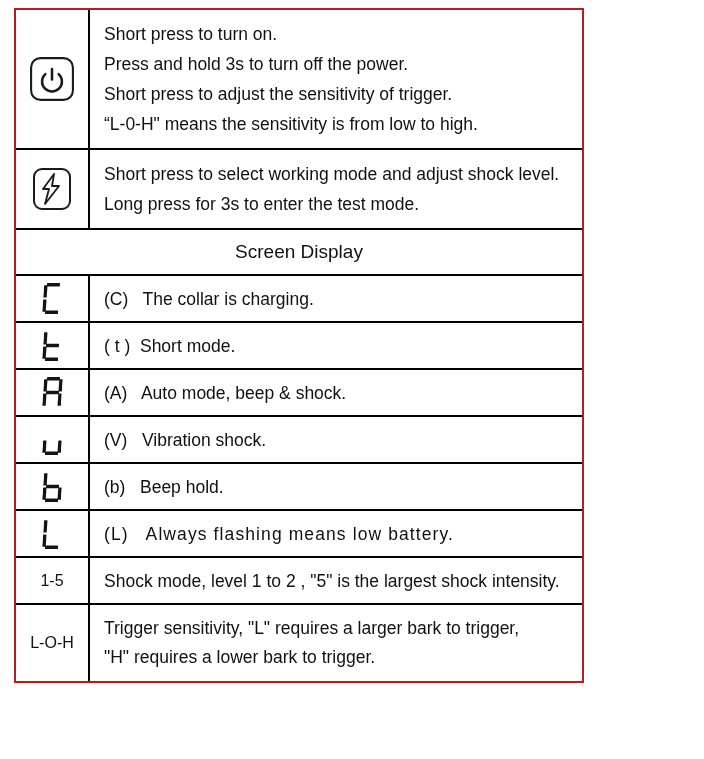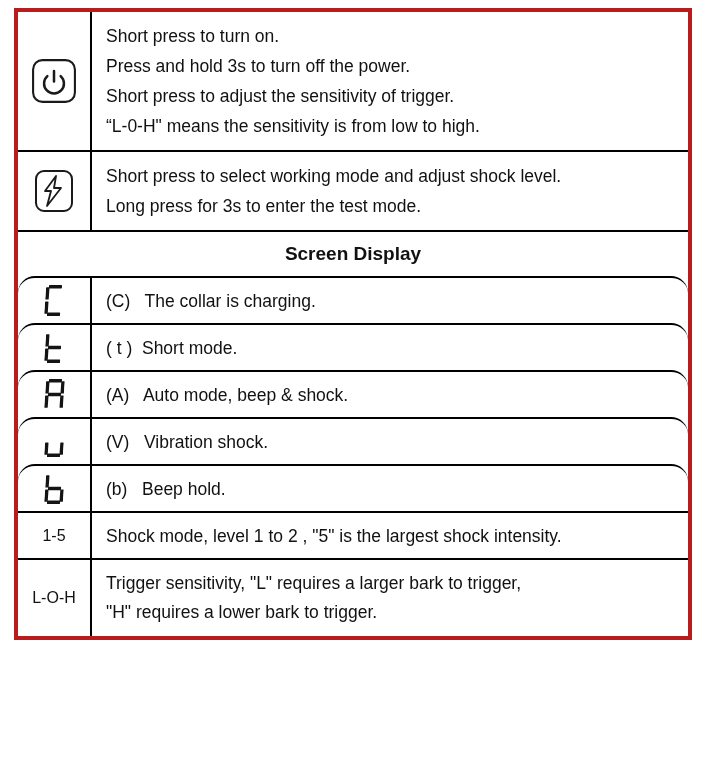--- a/index.html
+++ b/index.html
@@ -1,48 +1,48 @@
 <!DOCTYPE html>
 <html><head>
 <meta charset="utf-8">
 <style>
   * { box-sizing: border-box; margin: 0; padding: 0; }
   html, body { background: #ffffff; width: 704px; }
   body { font-family: "Liberation Sans", "DejaVu Sans", sans-serif; color: #111; }
 
   .tbl {
     margin: 8px 12px 0 14px;
-    width: 678px;
-    border: 4px solid #b91c1c;
+    width: 570px;
+    border: 2px solid #b91c1c;
   }
   .row { display: flex; border-top: 2px solid #000; align-items: stretch; }
   .row:first-child { border-top: none; }
 
   .cell { display: flex; }
   .left-cell {
     width: 74px;
     flex: 0 0 74px;
     border-right: 2px solid #000;
     align-items: center;
     justify-content: center;
   }
   .text-cell { flex: 1 1 auto; flex-direction: column; justify-content: center; padding: 9px 14px; }
 
   .line { font-size: 17.5px; line-height: 30px; white-space: pre-wrap; }
 
   .header-row { justify-content: center; }
   .header-text {
     width: 100%;
     text-align: center;
-    font-weight: bold;
+    font-weight: normal;
     font-size: 19px;
     padding: 11px 0;
   }
 
-  .disp-row { min-height: 47px; border-radius: 17px; }
+  .disp-row { min-height: 47px; }
   .txt-row { min-height: 47px; }
 
   .desc-cell { flex: 1 1 auto; align-items: center; padding: 6px 14px; }
   .desc { font-size: 17.5px; line-height: 26px; white-space: pre-wrap; }
   .disp-row.wide .desc { letter-spacing: 1.1px; }
 
   .label { font-size: 16px; }
 
   .segsvg { height: 31px; width: 19px; fill: #141414; transform: skewX(-4deg); display: block; }
 
@@ -171,20 +171,34 @@
             <rect x="9" y="44.5" width="42" height="11" rx="2"></rect>
           </svg>
         </span>
     </div>
     <div class="cell desc-cell">
       <span class="desc">(b)   Beep hold.</span>
     </div>
   </div>
 
 
+  <div class="row disp-row wide">
+    <div class="cell left-cell">
+      <span>
+          <svg class="segsvg" viewBox="0 0 60 100" aria-hidden="true">
+            <rect x="0" y="7" width="11" height="40" rx="2"></rect>
+            <rect x="0" y="53" width="11" height="40" rx="2"></rect>
+            <rect x="9" y="89" width="42" height="11" rx="2"></rect>
+          </svg>
+        </span>
+    </div>
+    <div class="cell desc-cell">
+      <span class="desc">(L)   Always flashing means low battery.</span>
+    </div>
+  </div>
 
   <div class="row txt-row">
     <div class="cell left-cell">
       <span class="label">1-5</span>
     </div>
     <div class="cell desc-cell">
       <span class="desc">Shock mode, level 1 to 2 , "5" is the largest shock intensity.</span>
     </div>
   </div>
 

